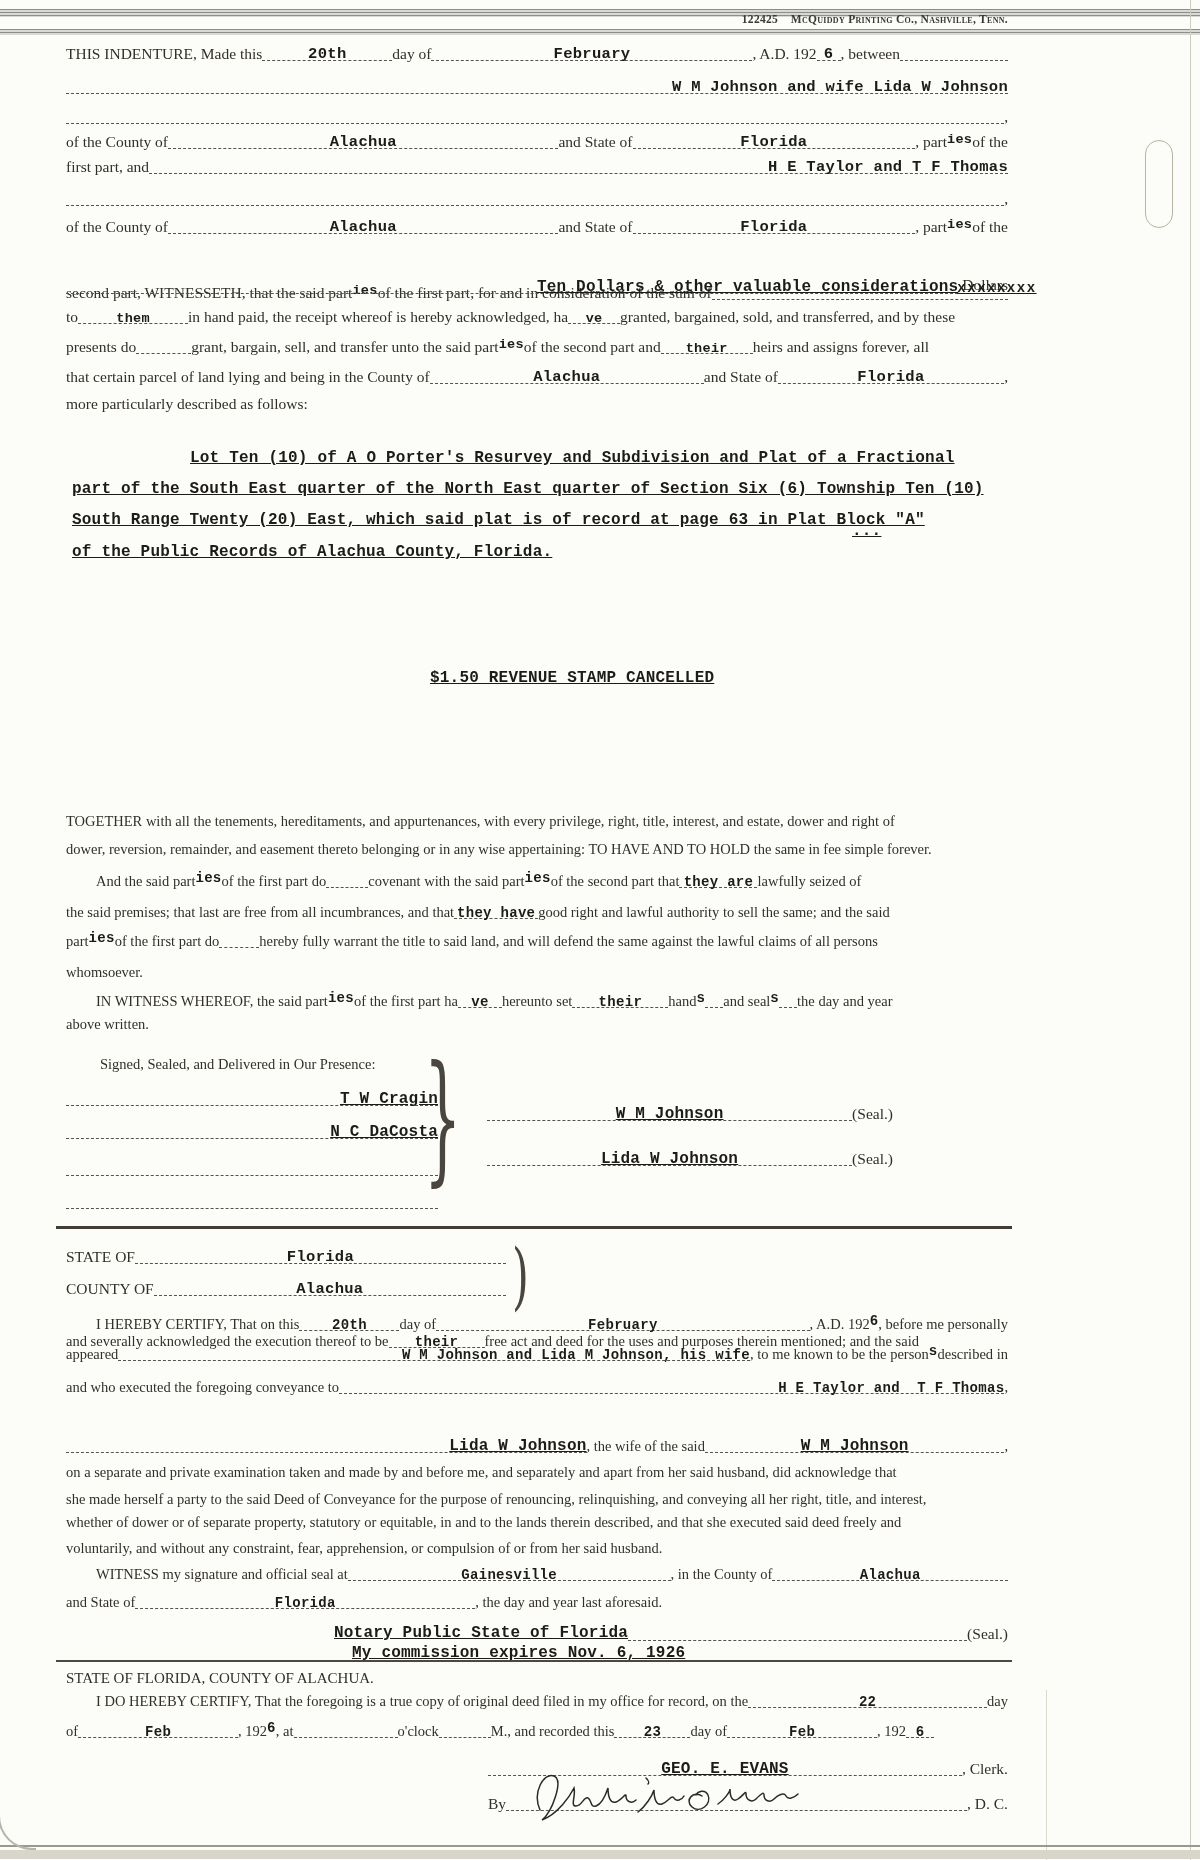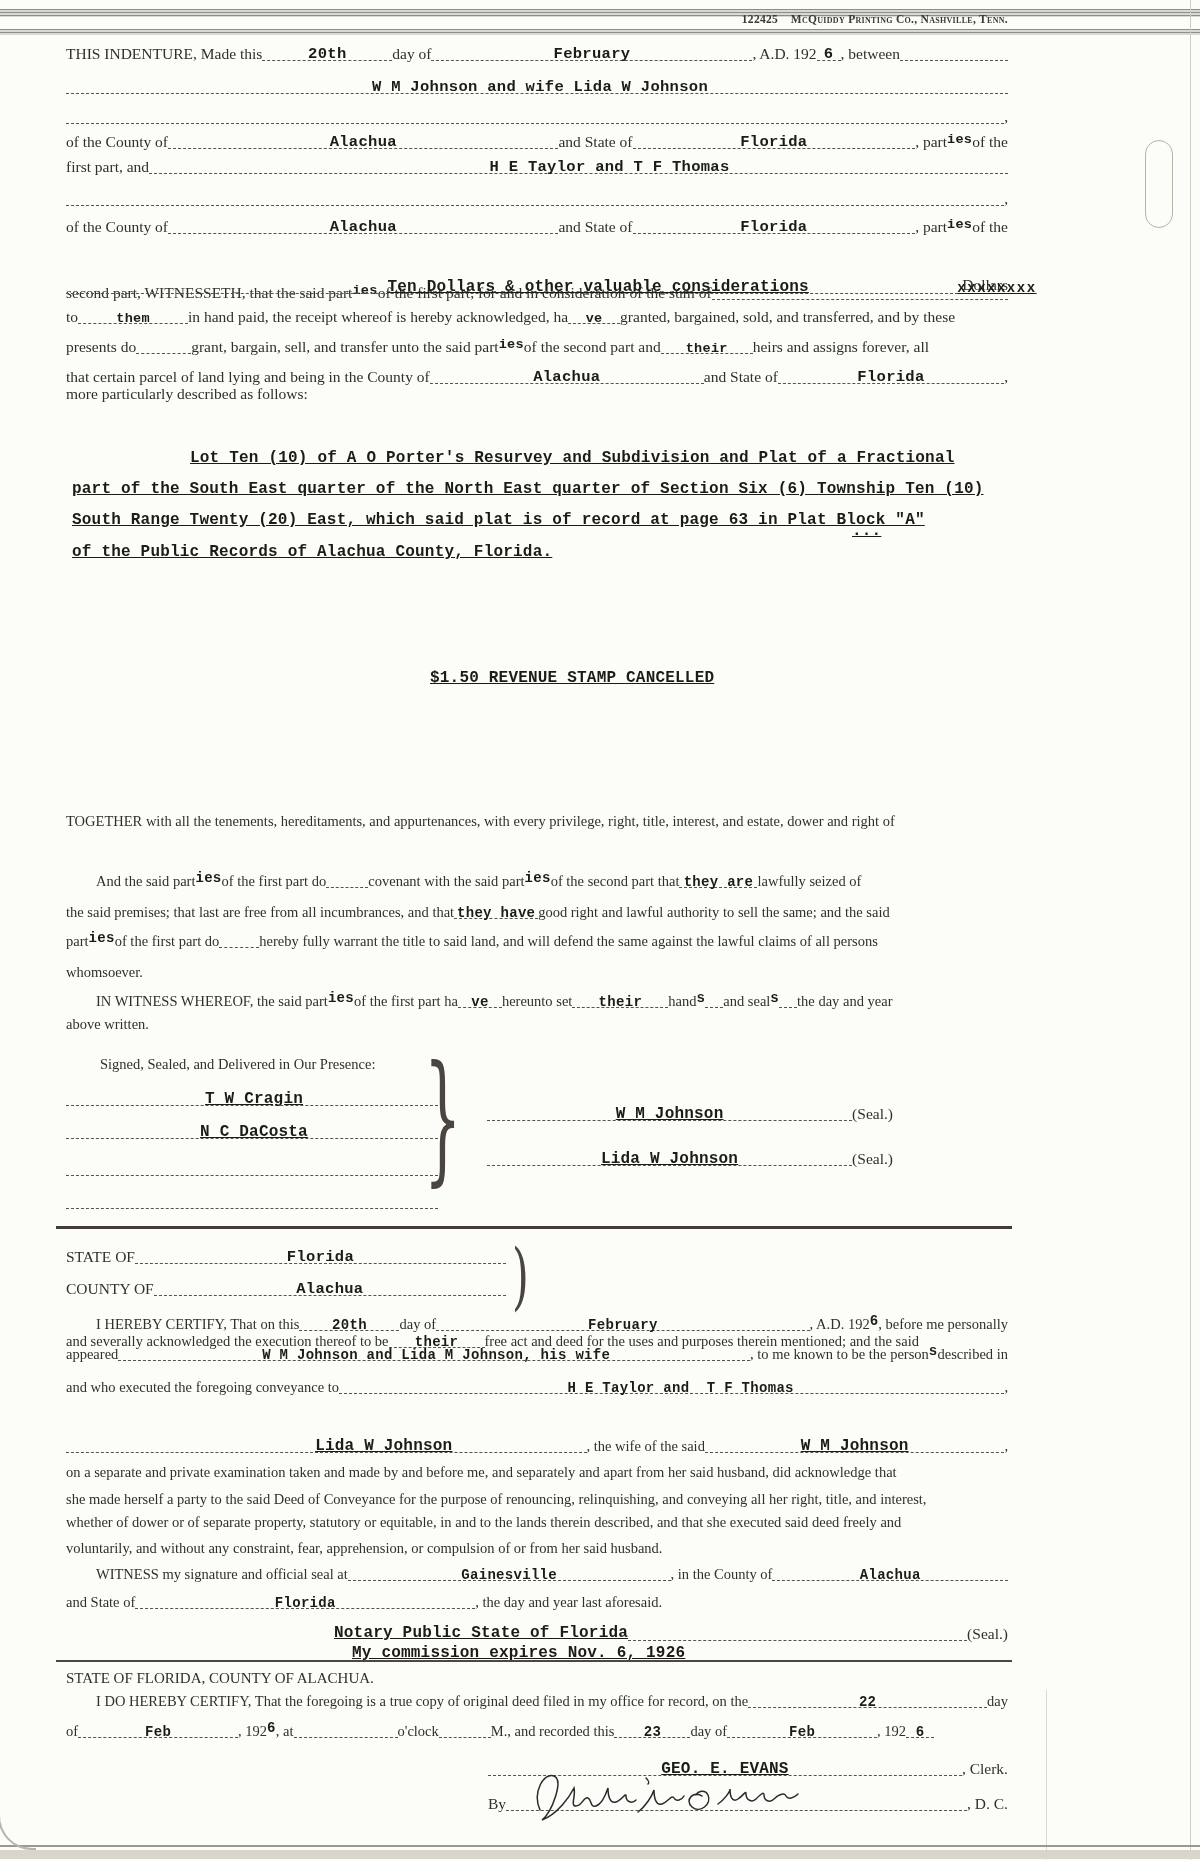--- a/index.html
+++ b/index.html
@@ -15,21 +15,21 @@
   .p{font-family:"Liberation Serif",serif;color:#322f29;white-space:pre;line-height:1;
      font-size:15.5px;}
   .t{font-family:"Liberation Mono","DejaVu Sans Mono",monospace;font-weight:700;color:#1d1b17;
      white-space:pre;line-height:1;letter-spacing:.3px;font-size:15.5px;}
   .para .p{font-size:14.5px;}
   .para .t{font-size:14px;}
   .fill{border-bottom:1px dashed #56534c;display:flex;align-items:flex-end;
         justify-content:center;min-width:8px;}
   .grow{flex:1 1 auto;}
   .fill .t{margin-bottom:-2px;}
-  .start{justify-content:center;}
+  .start{justify-content:flex-end;}
   .up{margin-bottom:3px;font-size:13.5px;}
   .mono16 .t{font-size:16px;letter-spacing:.2px;text-decoration:underline;}
   .brace{position:absolute;font-family:"DejaVu Serif",serif;color:#4a463f;line-height:1;}
   .hole{position:absolute;left:1145px;top:140px;width:26px;height:86px;
         border:1.5px solid #b9b3a1;border-radius:14px;}
   .vline{position:absolute;width:1px;background:#cfccc2;}
   .hline{position:absolute;left:0;right:0;background:#9b988e;}
   .divider{position:absolute;left:56px;width:956px;height:2.5px;background:#413d36;}
   .strikewrap{position:relative;margin-left:4px;}
   .strikewrap .x{position:absolute;left:-5px;bottom:-1px;letter-spacing:1.5px;font-size:14px;}
@@ -164,21 +164,21 @@
     <span class="fill grow" style="flex-grow:1.3;">
         <span class="t">Alachua</span>
       </span>
     <span class="p">and State of</span>
     <span class="fill grow">
         <span class="t">Florida</span>
       </span>
     <span class="p">,</span>
   </div>
 
-  <div class="row" style="top:381px;">
+  <div class="row" style="top:391px;">
     <span class="p">more particularly described as follows:</span>
   </div>
 
   <div class="row mono16" style="top:446px;left:190px;right:60px;">
     <span class="t">Lot Ten (10) of A O Porter's Resurvey and Subdivision and Plat of a Fractional</span>
   </div>
   <div class="row mono16" style="top:477px;left:72px;right:60px;">
     <span class="t">part of the South East quarter of the North East quarter of Section Six (6) Township Ten (10)</span>
   </div>
   <div class="row mono16" style="top:508px;left:72px;right:60px;">
@@ -190,20 +190,23 @@
   <div class="row mono16" style="top:540px;left:72px;right:60px;">
     <span class="t">of the Public Records of Alachua County, Florida.</span>
   </div>
 
   <div class="row mono16" style="top:666px;left:430px;right:190px;">
     <span class="t">$1.50 REVENUE STAMP CANCELLED</span>
   </div>
 
   <div class="row para" style="top:808px;">
     <span class="p">TOGETHER with all the tenements, hereditaments, and appurtenances, with every privilege, right, title, interest, and estate, dower and right of</span>
+  </div>
+  <div class="row para" style="top:836px;">
+    <span class="p">dower, reversion, remainder, and easement thereto belonging or in any wise appertaining: TO HAVE AND TO HOLD the same in fee simple forever.</span>
   </div>
 
   <div class="row para" style="top:868px;left:96px;">
     <span class="p">And the said part</span>
     <span class="t up">ies</span>
     <span class="p">of the first part do</span>
     <span class="fill" style="width:42px;"></span>
     <span class="p">covenant with the said part</span>
     <span class="t up">ies</span>
     <span class="p">of the second part that</span>

